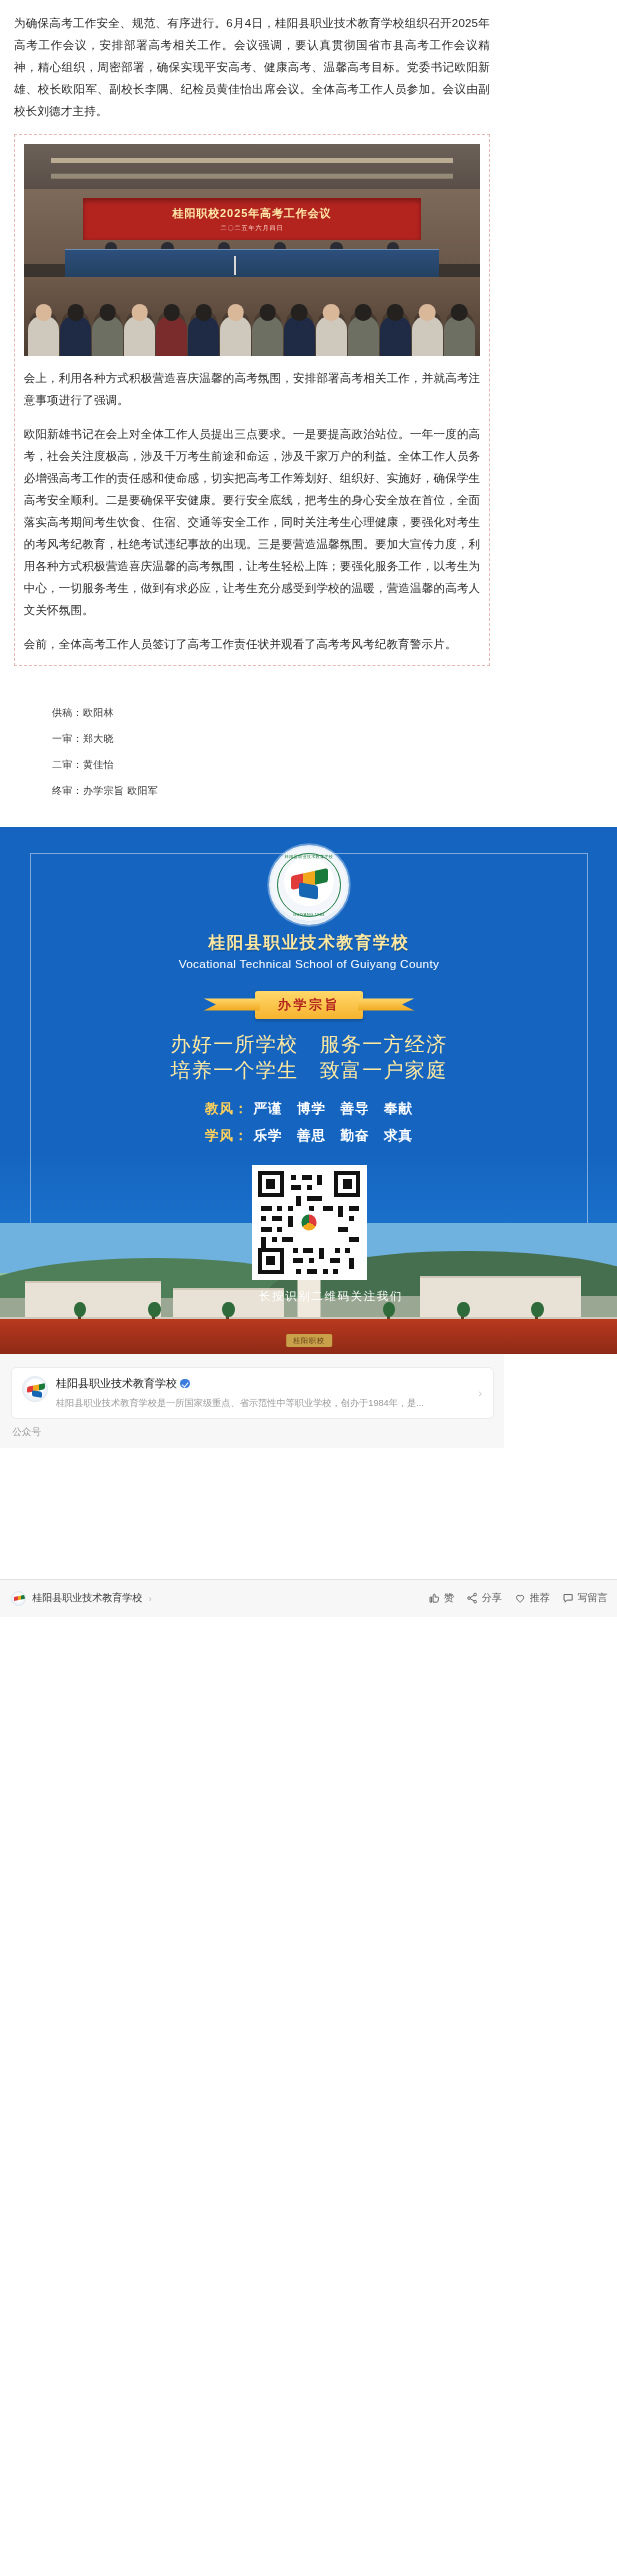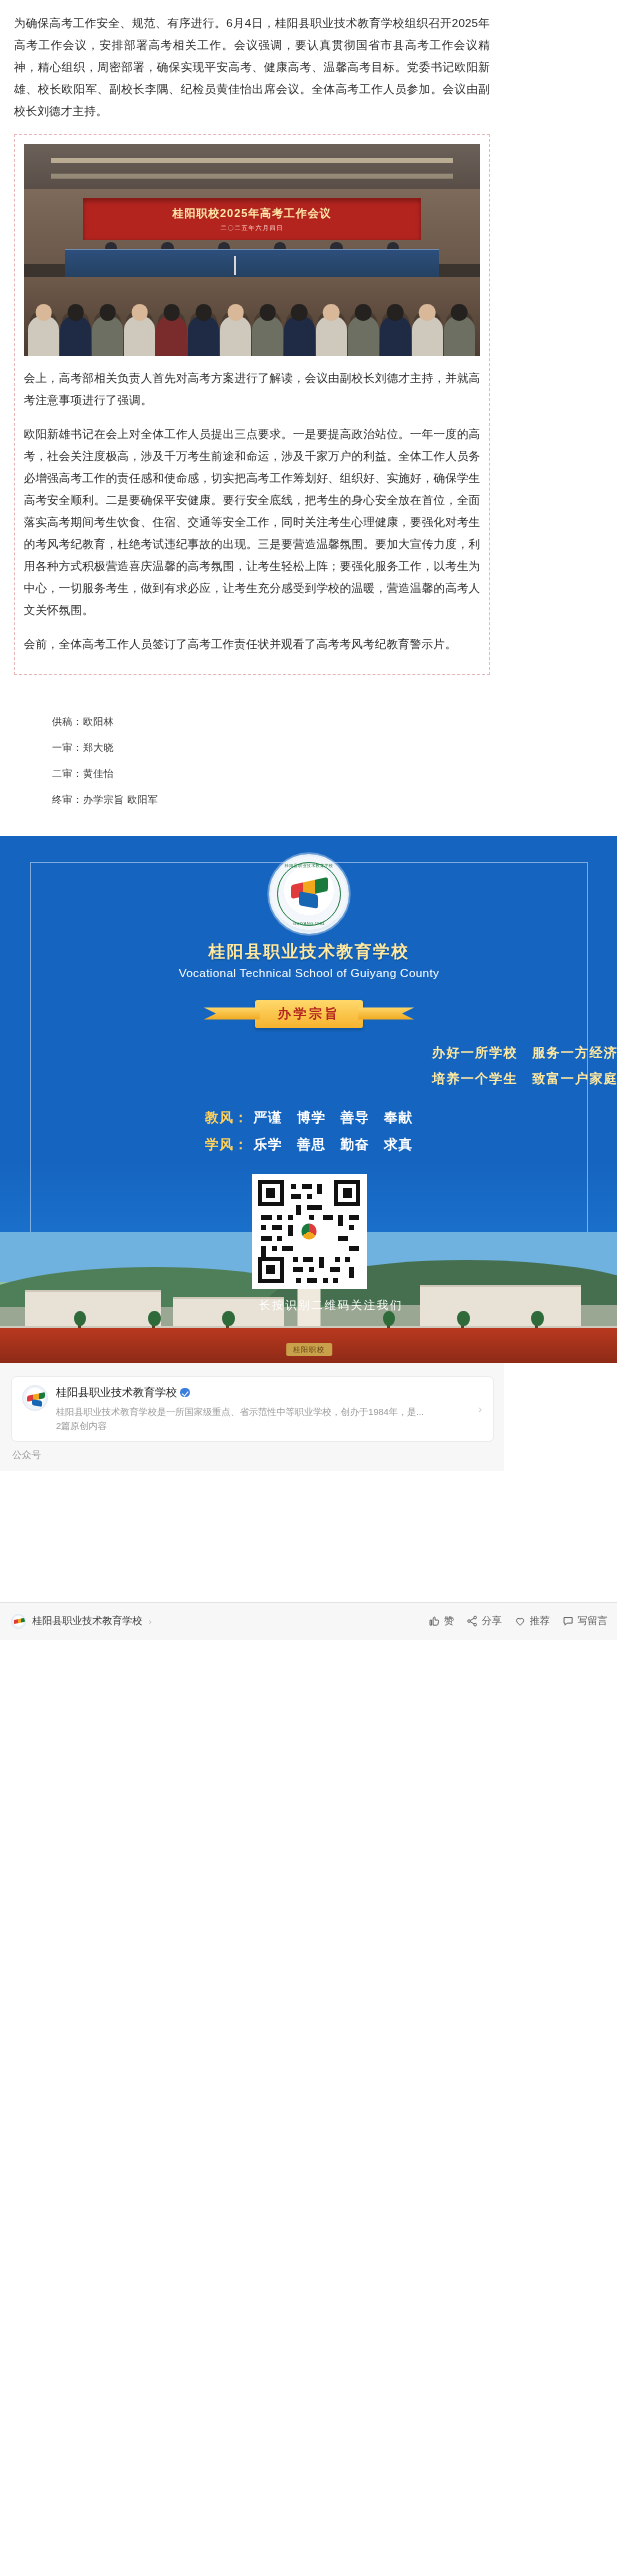--- a/index.html
+++ b/index.html
@@ -175,23 +175,22 @@
     box-shadow: 0 1.7px 3.5px rgba(0,0,0,.2);
   }
   .ribbon:before, .ribbon:after {
     content:""; position:absolute; top:7.9px; width:56px; height:12.2px;
     background: linear-gradient(#ffd86b,#f0a81f);
   }
   .ribbon:before { left:-51px; clip-path: polygon(0 0,100% 0,100% 100%,0 100%,12.2px 50%); }
   .ribbon:after  { right:-51px; clip-path: polygon(0 0,100% 0,calc(100% - 12.2px) 50%,100% 100%,0 100%); }
 
   .motto-line {
-    font-size: 13px; font-weight:bold; color:#ffe9a0; letter-spacing:1.3px;
+    font-size: 20px; font-weight:normal; color:#ffe9a0; letter-spacing:1.3px;
     line-height: 26px;
-    text-align: right;
   }
   .kv { margin-top: 12.2px; line-height: 27px; }
   .kv .row { font-size: 13.5px; letter-spacing: 1px; }
   .kv .k { color:#ffd05a; font-weight:bold; }
   .kv .v { color:#ffffff; font-weight:bold; }
   .kv .row.creed .k, .kv .row.creed .v { color:#ff5b5b; }
 
   .qr {
     width: 115px; height: 115px; margin: 15.7px auto 8.7px auto; background:#fff;
     padding: 6.1px; position:relative;
@@ -375,23 +374,23 @@
             <span class="b" style="left:57%;"></span>
             <span class="w" style="left:64%;"></span>
             <span class="g" style="left:71%;"></span>
             <span class="b" style="left:78%;"></span>
             <span class="w" style="left:85%;"></span>
             <span class="g" style="left:92%;"></span>
           </div>
         </div>
       </div>
 
-      <p class="para">会上，高考部相关负责人首先对高考方案进行了解读，会议由副校长刘德才主持，并就高考注意事项进行了强调。</p>
+      <p class="para">会上，利用各种方式积极营造喜庆温馨的高考氛围，安排部署高考相关工作，并就高考注意事项进行了强调。</p>
       <p class="para">欧阳新雄书记在会上对全体工作人员提出三点要求。一是要提高政治站位。一年一度的高考，社会关注度极高，涉及千万考生前途和命运，涉及千家万户的利益。全体工作人员务必增强高考工作的责任感和使命感，切实把高考工作筹划好、组织好、实施好，确保学生高考安全顺利。二是要确保平安健康。要行安全底线，把考生的身心安全放在首位，全面落实高考期间考生饮食、住宿、交通等安全工作，同时关注考生心理健康，要强化对考生的考风考纪教育，杜绝考试违纪事故的出现。三是要营造温馨氛围。要加大宣传力度，利用各种方式积极营造喜庆温馨的高考氛围，让考生轻松上阵；要强化服务工作，以考生为中心，一切服务考生，做到有求必应，让考生充分感受到学校的温暖，营造温馨的高考人文关怀氛围。</p>
-      <p class="para" style="margin-bottom:10px;">会前，全体高考工作人员签订了高考工作责任状并观看了高考考风考纪教育警示片。</p>
+      <p class="para" style="margin-bottom:1px;">会前，全体高考工作人员签订了高考工作责任状并观看了高考考风考纪教育警示片。</p>
     </div>
   </div>
 
   <div class="credits">
     <div class="line">供稿：欧阳林</div>
     <div class="line">一审：郑大晓</div>
     <div class="line">二审：黄佳怡</div>
     <div class="line">终审：办学宗旨  欧阳军</div>
   </div>
 
@@ -509,21 +508,20 @@
   <div class="card-zone">
     <div class="acct-card">
       <div class="acct-logo"></div>
       <div class="acct-main">
         <div class="acct-title-row">
           <span class="acct-title">桂阳县职业技术教育学校</span>
           <span class="verified"></span>
         </div>
         <div class="acct-desc">
           <div>桂阳县职业技术教育学校是一所国家级重点、省示范性中等职业学校，创办于1984年，是...</div>
-          <div class="line2">2篇原创内容</div>
         </div>
       </div>
       <div class="acct-arrow">›</div>
     </div>
     <div class="acct-tag">公众号</div>
   </div>
 
   <div class="bottom-spacer"></div>
 
   <div class="bottom-bar">

